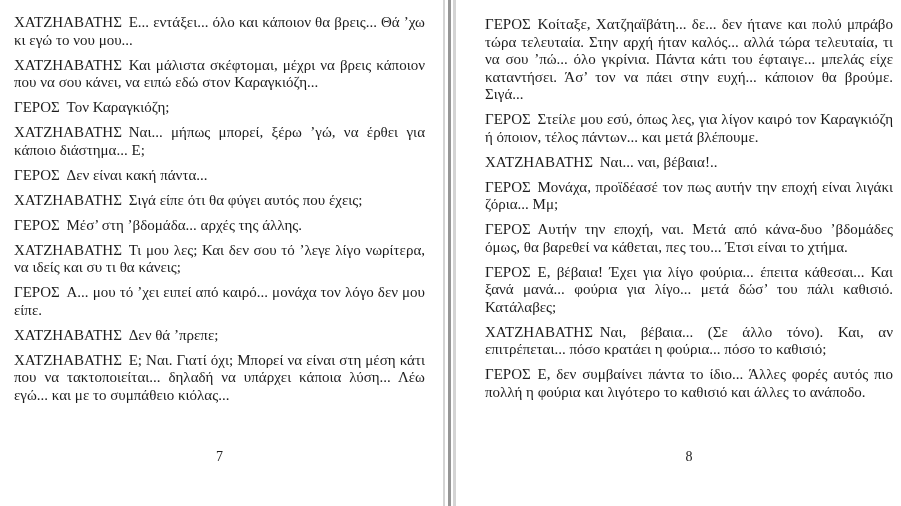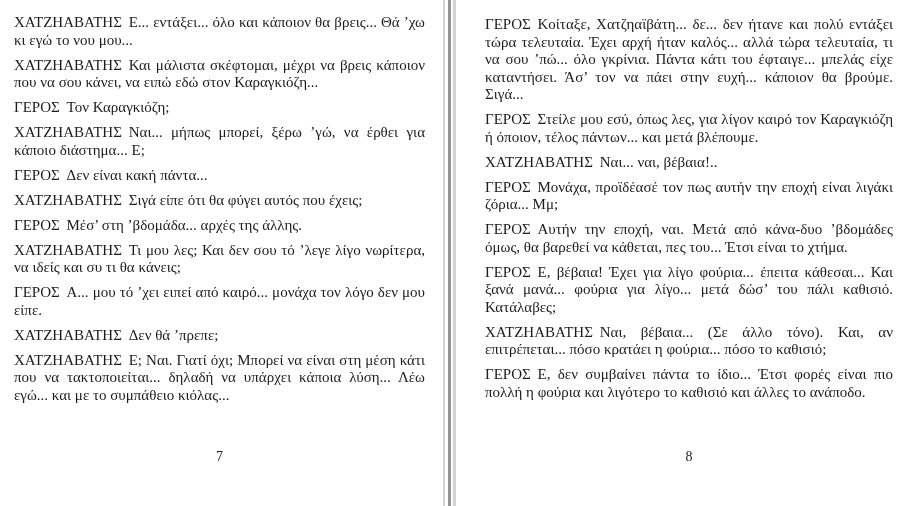--- a/index.html
+++ b/index.html
@@ -87,24 +87,24 @@
     <p class="dialogue"><span class="speaker">ΧΑΤΖΗΑΒΑΤΗΣ</span><span>Τι μου λες; Και δεν σου τό ’λεγε λίγο νωρίτερα, να ιδείς και συ τι θα κάνεις;</span></p>
     <p class="dialogue"><span class="speaker">ΓΕΡΟΣ</span><span>Α... μου τό ’χει ειπεί από καιρό... μονάχα τον λόγο δεν μου είπε.</span></p>
     <p class="dialogue"><span class="speaker">ΧΑΤΖΗΑΒΑΤΗΣ</span><span>Δεν θά ’πρεπε;</span></p>
     <p class="dialogue"><span class="speaker">ΧΑΤΖΗΑΒΑΤΗΣ</span><span>Ε; Ναι. Γιατί όχι; Μπορεί να είναι στη μέση κάτι που να τακτοποιείται... δηλαδή να υπάρχει κάποια λύση... Λέω εγώ... και με το συμπάθειο κιόλας...</span></p>
     <div class="page-number">7</div>
   </div>
 
   <div class="spine"></div>
 
   <div class="page page-right">
-    <p class="dialogue"><span class="speaker">ΓΕΡΟΣ</span><span>Κοίταξε, Χατζηαϊβάτη... δε... δεν ήτανε και πολύ εντάξει τώρα τελευταία. Έχει αρχή ήταν καλός... αλλά τώρα τελευταία, τι να σου ’πώ... όλο γκρίνια. Πάντα κάτι του έφταιγε... μπελάς είχε καταντήσει. Άσ’ τον να πάει στην ευχή... κάποιον θα βρούμε. Σιγά...</span></p>
+    <p class="dialogue"><span class="speaker">ΓΕΡΟΣ</span><span>Κοίταξε, Χατζηαϊβάτη... δε... δεν ήτανε και πολύ μπράβο τώρα τελευταία. Στην αρχή ήταν καλός... αλλά τώρα τελευταία, τι να σου ’πώ... όλο γκρίνια. Πάντα κάτι του έφταιγε... μπελάς είχε καταντήσει. Άσ’ τον να πάει στην ευχή... κάποιον θα βρούμε. Σιγά...</span></p>
     <p class="dialogue"><span class="speaker">ΓΕΡΟΣ</span><span>Στείλε μου εσύ, όπως λες, για λίγον καιρό τον Καραγκιόζη ή όποιον, τέλος πάντων... και μετά βλέπουμε.</span></p>
     <p class="dialogue"><span class="speaker">ΧΑΤΖΗΑΒΑΤΗΣ</span><span>Ναι... ναι, βέβαια!..</span></p>
     <p class="dialogue"><span class="speaker">ΓΕΡΟΣ</span><span>Μονάχα, προϊδέασέ τον πως αυτήν την εποχή είναι λιγάκι ζόρια... Μμ;</span></p>
     <p class="dialogue"><span class="speaker">ΓΕΡΟΣ</span><span>Αυτήν την εποχή, ναι. Μετά από κάνα-δυο ’βδομάδες όμως, θα βαρεθεί να κάθεται, πες του... Έτσι είναι το χτήμα.</span></p>
     <p class="dialogue"><span class="speaker">ΓΕΡΟΣ</span><span>Ε, βέβαια! Έχει για λίγο φούρια... έπειτα κάθεσαι... Και ξανά μανά... φούρια για λίγο... μετά δώσ’ του πάλι καθισιό. Κατάλαβες;</span></p>
     <p class="dialogue"><span class="speaker">ΧΑΤΖΗΑΒΑΤΗΣ</span><span>Ναι, βέβαια... (Σε άλλο τόνο). Και, αν επιτρέπεται... πόσο κρατάει η φούρια... πόσο το καθισιό;</span></p>
-    <p class="dialogue"><span class="speaker">ΓΕΡΟΣ</span><span>Ε, δεν συμβαίνει πάντα το ίδιο... Έτσι φορές είναι πιο πολλή η φούρια και λιγότερο το καθισιό και άλλες το ανάποδο.</span></p>
+    <p class="dialogue"><span class="speaker">ΓΕΡΟΣ</span><span>Ε, δεν συμβαίνει πάντα το ίδιο... Άλλες φορές αυτός πιο πολλή η φούρια και λιγότερο το καθισιό και άλλες το ανάποδο.</span></p>
     <div class="page-number">8</div>
   </div>
 
 </div>
 
 </body></html>

